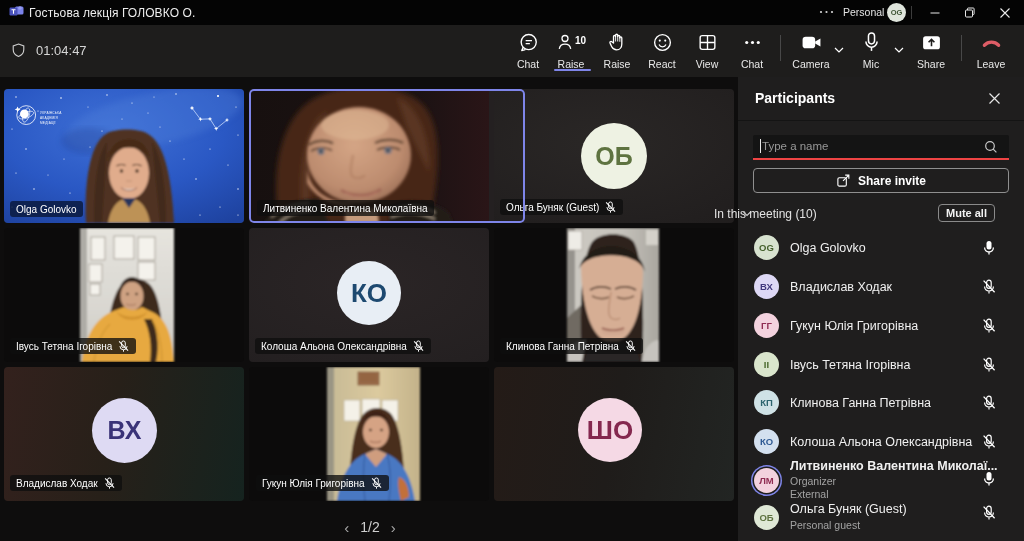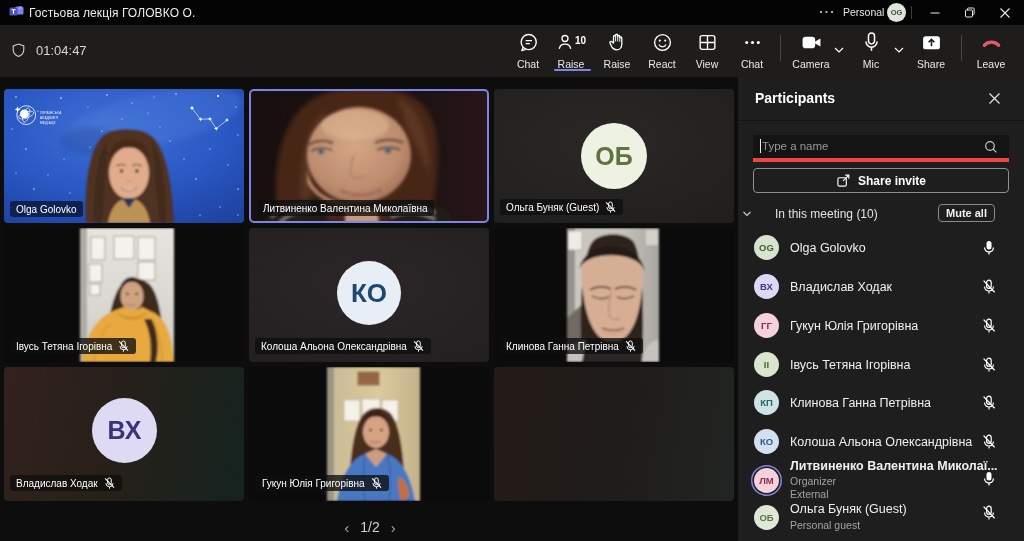--- a/index.html
+++ b/index.html
@@ -28,27 +28,27 @@
   .bigcirc{position:absolute;border-radius:50%;display:flex;align-items:center;justify-content:center;
            font-weight:600;}
   #pag{left:330px;top:517px;width:80px;height:20px;color:#cfcfcf;font-size:14px;display:flex;
        align-items:center;justify-content:center;gap:11px;}
   .pchev{font-size:15px;color:#a8a8a8;font-weight:400;}
   
   #panel{left:738px;top:77px;width:286px;height:464px;background:#1f1e1e;}
   #phead{left:755px;top:90px;font-size:14px;font-weight:bold;color:#fff;}
   #pdivider{left:738px;top:120px;width:286px;height:1px;background:#141414;}
   #searchbox{left:753px;top:135px;width:256px;height:23px;background:#141414;
-             border-bottom:4px solid #ef4444;border-radius:2px 2px 0 0;}
+             border-bottom:2px solid #ef4444;border-radius:2px 2px 0 0;}
   #searchbox .ph{position:absolute;left:9px;top:5px;font-size:11.5px;color:#989898;}
   #caret{left:7px;top:4px;width:1px;height:14px;background:#e8e8e8;position:absolute;}
   #shareinvite{left:753px;top:168px;width:254px;height:23px;border:1px solid #8f8f8f;border-radius:4px;
                display:flex;align-items:center;justify-content:center;gap:7px;color:#fff;
                font-size:12px;font-weight:bold;}
-  #inthis{left:775px;top:207px;font-size:12px;color:#e2e2e2;}
+  #inthis{left:714px;top:207px;font-size:12px;color:#e2e2e2;}
   #muteall{left:938px;top:204px;width:55px;height:16px;border:1px solid #8a8a8a;border-radius:4px;
            color:#f2f2f2;font-size:11px;font-weight:600;display:flex;align-items:center;justify-content:center;}
   .pav{position:absolute;left:754px;width:25px;height:25px;border-radius:50%;display:flex;
        align-items:center;justify-content:center;font-size:9.5px;font-weight:bold;}
   .pname{position:absolute;left:790px;font-size:12.5px;color:#f0f0f0;white-space:nowrap;}
   .psub{position:absolute;left:790px;font-size:10.5px;color:#a3a3a3;white-space:nowrap;}
   .pmic{position:absolute;left:981px;}
 </style>
 </head>
 <body>
@@ -282,21 +282,21 @@
     <path d="M118 99 C121 102.5 129 102.5 132 99 C129 100.5 121 100.5 118 99Z" fill="#f6ede6"></path>
     <path d="M117 98.5c3.5 4 12.5 4 16 0" stroke="#8c5a49" stroke-width="1" fill="none"></path>
     <path d="M122 92h6" stroke="#c09275" stroke-width="1" fill="none"></path>
     <path d="M104 134 C107 116 116 109 125 109 C134 109 143 116 146 134 Z" fill="#bd9257"></path>
     <path d="M118 109 L125 119 L132 109 Z" fill="#27355c"></path>
   </g>
 </svg>
 <div class="nlabel" style="left:6px;bottom:6px;background:rgba(10,24,58,.82)">Olga Golovko</div>
 </div>
 
-<div class="tile" style="left:249px;top:89px;">
+<div class="tile" style="left:249px;top:89px;padding-left:36px;">
 <svg class="scene" width="240" height="134" viewBox="0 0 240 134">
   <defs>
     <linearGradient id="lbg" x1="0" y1="0" x2="1" y2="0">
       <stop offset="0%" stop-color="#17100f"></stop>
           <stop offset="70%" stop-color="#1b1213"></stop>
           <stop offset="100%" stop-color="#2a1517"></stop>
     </linearGradient>
     <radialGradient id="lface" cx="45%" cy="40%" r="65%">
       <stop offset="0%" stop-color="#d4a585"></stop>
           <stop offset="70%" stop-color="#bd8c6f"></stop>
@@ -496,20 +496,21 @@
   </g>
 </svg>
 <div class="nlabel" style="left:7px;bottom:10px;">Гукун Юлія Григорівна
   <svg width="13" height="13" viewBox="0 0 16 16">
         <use href="#micoff"></use>
       </svg>
 </div>
 </div>
 
 <div class="tile" style="left:494px;top:367px;background:linear-gradient(100deg,#241b17 0%,#1f1c1a 50%,#222523 100%)">
+  <div class="bigcirc" style="left:84px;top:31px;width:64px;height:64px;background:#f5d9e5;color:#84284f;font-size:26px;">ШО</div>
 </div>
 
 <div id="pag" class="abs">
     <span class="pchev">‹</span>
     <span>1/2</span>
     <span class="pchev">›</span>
   </div>
 
 <div class="abs" id="panel"></div>
 <div class="abs" id="phead">Participants</div>

